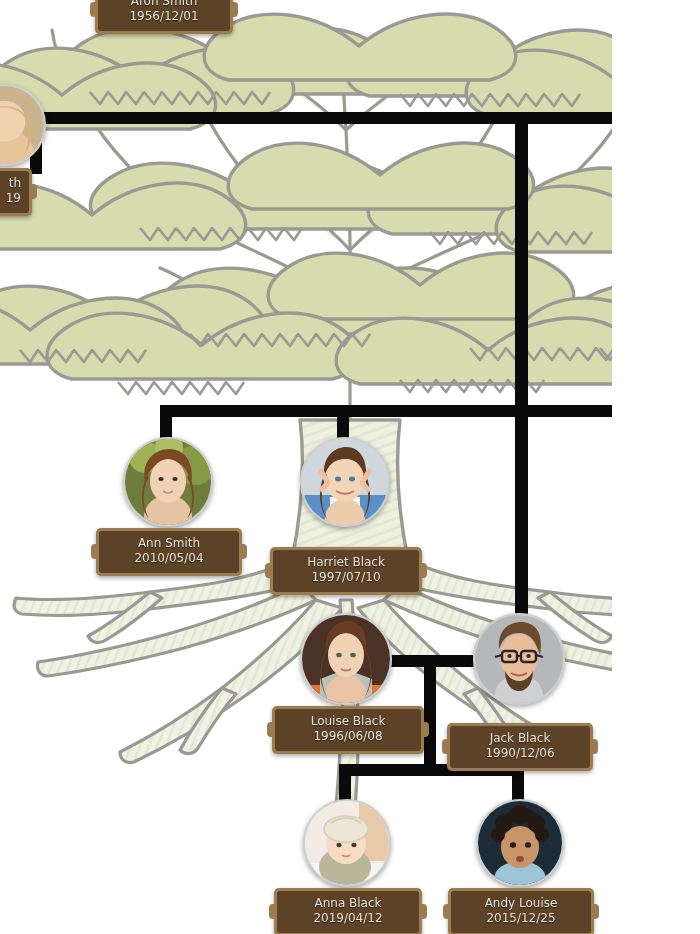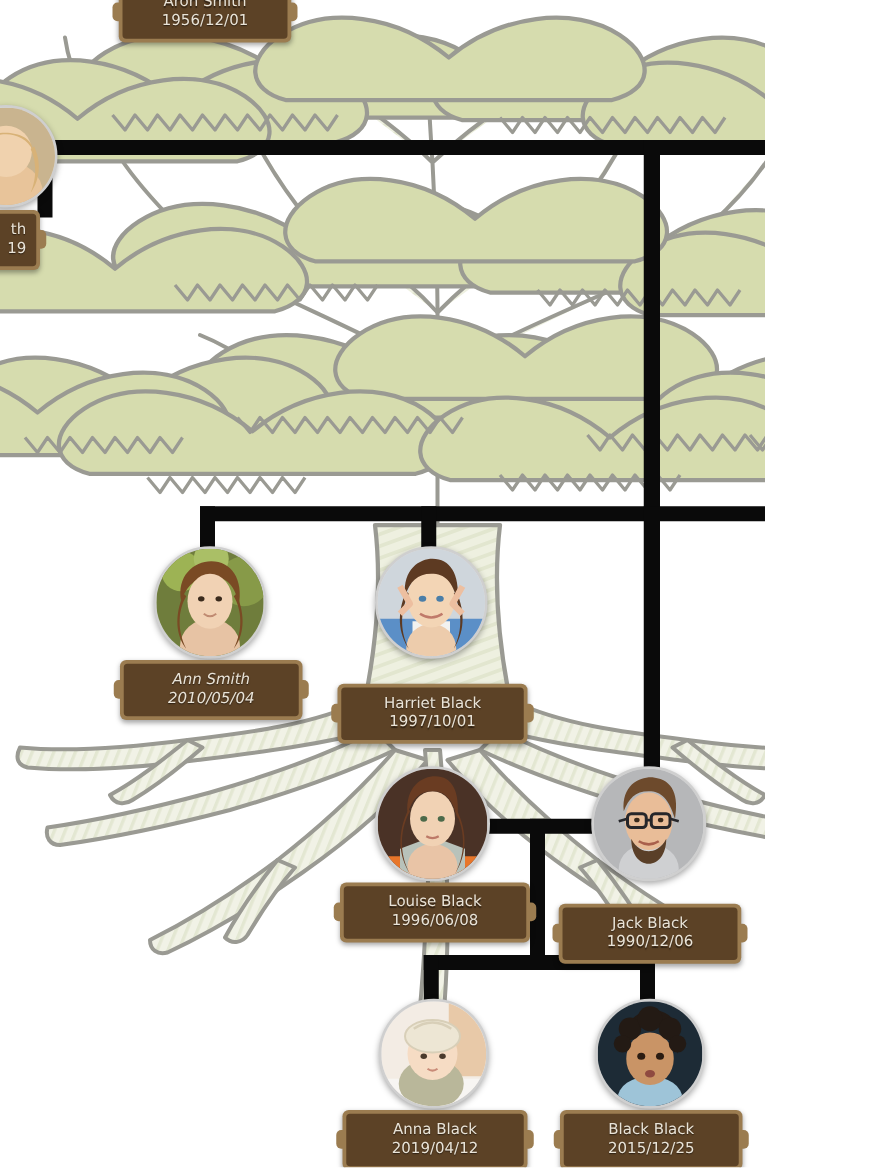--- a/index.html
+++ b/index.html
@@ -215,21 +215,21 @@
         <ellipse cx="43" cy="78" rx="24" ry="22" fill="#e7c3a4"></ellipse>
         <path d="M20,42 C16,22 30,10 44,10 C60,10 70,24 66,46 C64,30 56,22 44,22 C32,22 24,30 20,42 Z" fill="#7a4a24"></path>
         <ellipse cx="43" cy="42" rx="18" ry="22" fill="#f1d2b4"></ellipse>
         <path d="M22,36 C14,54 16,70 24,80 C16,64 18,48 24,38 Z" fill="#7a4a24"></path>
         <path d="M64,36 C72,54 70,70 62,80 C70,64 68,48 62,38 Z" fill="#7a4a24"></path>
         <ellipse cx="36" cy="40" rx="2.6" ry="2.1" fill="#3a2a1c"></ellipse>
         <ellipse cx="50" cy="40" rx="2.6" ry="2.1" fill="#3a2a1c"></ellipse>
         <path d="M38,52 Q43,56 48,52" stroke="#c08b72" stroke-width="1.6" fill="none"></path>
       </svg>
     </div>
-    <div class="plate" style="left:96px;top:528px;width:140px;font-style:italic;">
+    <div class="plate" style="left:96px;top:528px;width:140px;">
       <div class="inner">
         <span class="pname">Ann Smith</span>
         <span class="pdate">2010/05/04</span>
       </div>
     </div>
   </div>
 
   <div class="person">
     <div class="avatar" style="left:300px;top:437px;width:86px;height:86px;">
       <svg class="ph" viewBox="0 0 86 86" preserveAspectRatio="xMidYMid slice">
@@ -244,21 +244,21 @@
         <ellipse cx="36" cy="40" rx="3" ry="2.4" fill="#4a7ea8"></ellipse>
         <ellipse cx="50" cy="40" rx="3" ry="2.4" fill="#4a7ea8"></ellipse>
         <path d="M34,52 Q43,58 52,52" stroke="#c07a6a" stroke-width="2" fill="none"></path>
         <path d="M18,30 L26,44 L18,52" stroke="#edbfa0" stroke-width="5" fill="none" stroke-linejoin="round"></path>
         <path d="M68,30 L60,44 L68,52" stroke="#edbfa0" stroke-width="5" fill="none" stroke-linejoin="round"></path>
       </svg>
     </div>
     <div class="plate" style="left:270px;top:547px;width:146px;">
       <div class="inner">
         <span class="pname">Harriet Black</span>
-        <span class="pdate">1997/10/01</span>
+        <span class="pdate">1997/07/10</span>
       </div>
     </div>
   </div>
 
   <div class="person">
     <div class="avatar" style="left:641px;top:437px;width:86px;height:86px;">
       <svg class="ph" viewBox="0 0 86 86" preserveAspectRatio="xMidYMid slice">
         <rect width="86" height="86" fill="#e8c317"></rect>
         <ellipse cx="50" cy="80" rx="24" ry="22" fill="#f0d4b8"></ellipse>
         <ellipse cx="50" cy="40" rx="19" ry="23" fill="#f6dcc2"></ellipse>
@@ -363,19 +363,19 @@
         <circle cx="58" cy="22" r="9" fill="#231a14"></circle>
         <circle cx="20" cy="34" r="7" fill="#231a14"></circle>
         <circle cx="64" cy="34" r="7" fill="#231a14"></circle>
         <ellipse cx="35" cy="44" rx="3.2" ry="2.8" fill="#2b1c12"></ellipse>
         <ellipse cx="50" cy="44" rx="3.2" ry="2.8" fill="#2b1c12"></ellipse>
         <ellipse cx="42" cy="58" rx="4" ry="3" fill="#8f4a40"></ellipse>
       </svg>
     </div>
     <div class="plate" style="left:448px;top:888px;width:140px;">
       <div class="inner">
-        <span class="pname">Black Black</span>
+        <span class="pname">Andy Louise</span>
         <span class="pdate">2015/12/25</span>
       </div>
     </div>
   </div>
 
 </div>
 
 </body></html>

